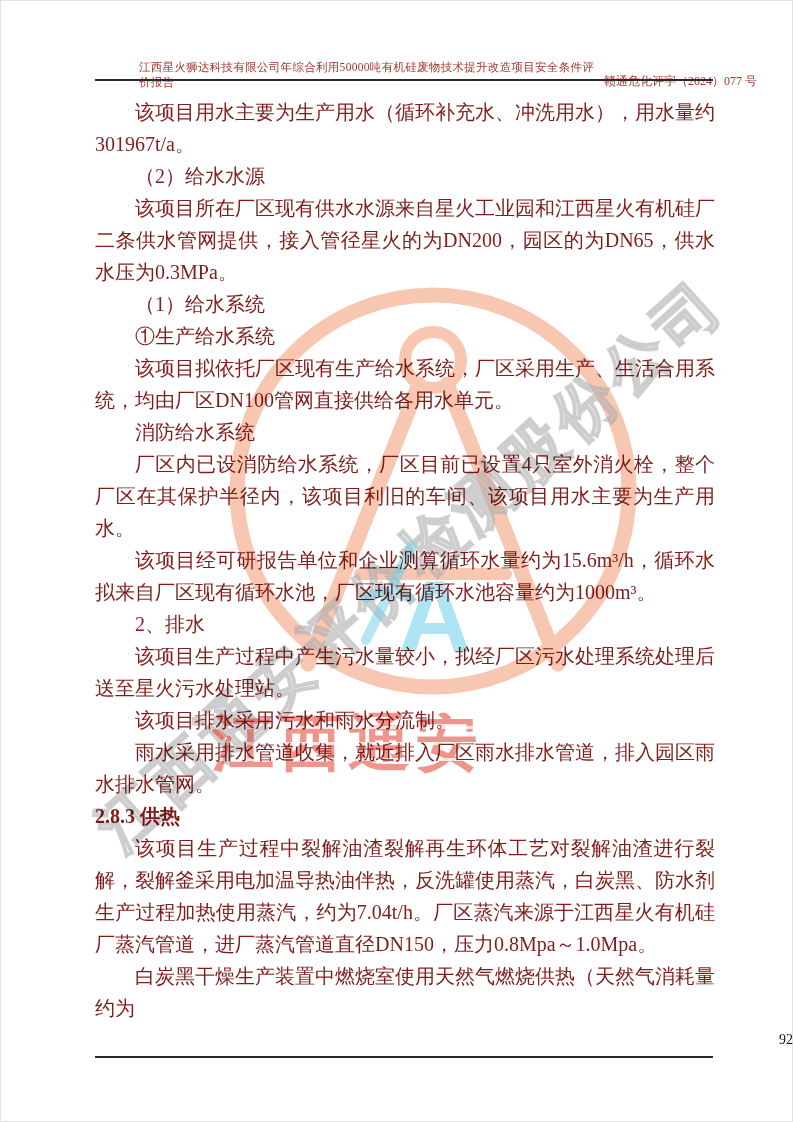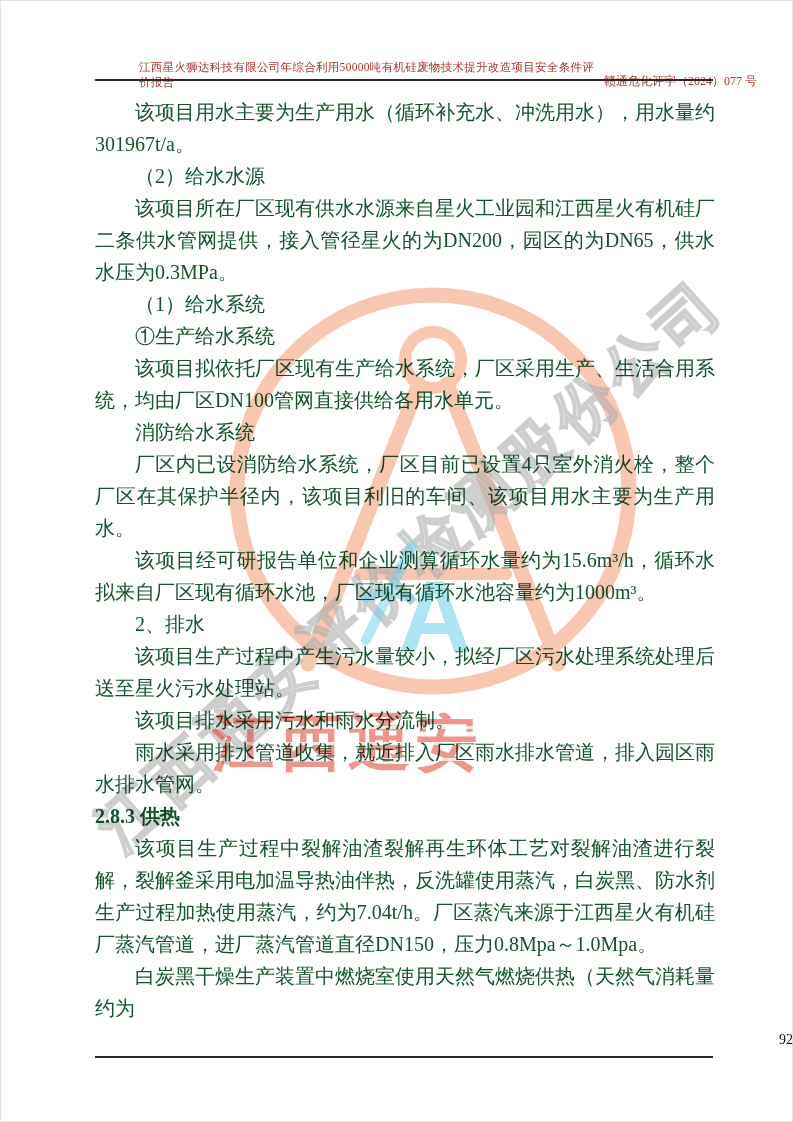--- a/index.html
+++ b/index.html
@@ -18,21 +18,21 @@
     display:flex;justify-content:space-between;align-items:flex-end;
     color:#a8372c;
     margin-left:44px;
   }
   .hdr-left{font-size:11.5px;letter-spacing:.3px;}
   .hdr-right{font-size:12px;white-space:nowrap;}
   .hdr-rule{position:absolute;left:95px;top:79px;width:618px;height:2px;background:#2a2a2a;}
   
   .main{
     position:absolute;left:95px;top:96px;width:620px;
-    font-size:20px;line-height:32px;color:#14532d;
+    font-size:20px;line-height:32px;color:#7f1d1d;
     text-align:justify;z-index:1;
   }
   .main p{margin:0;}
   .p-body{text-indent:2em;}
   .p-heading{font-weight:bold;text-indent:0;}
   
   .wm{position:absolute;inset:0;pointer-events:none;mix-blend-mode:multiply;z-index:2;}
   .stamp{position:absolute;left:228px;top:286px;width:410px;height:410px;opacity:.55;}
   .blue-a{
     position:absolute;left:398px;top:566px;

